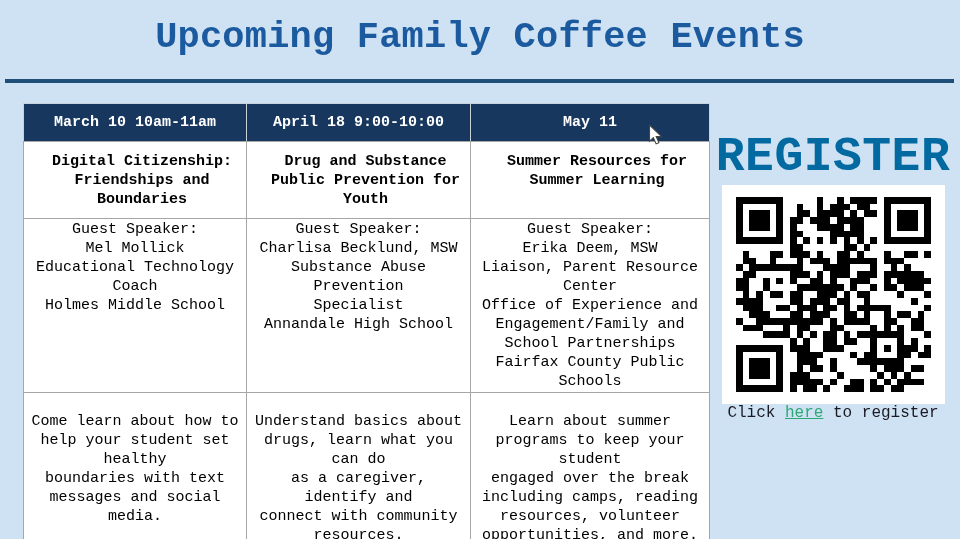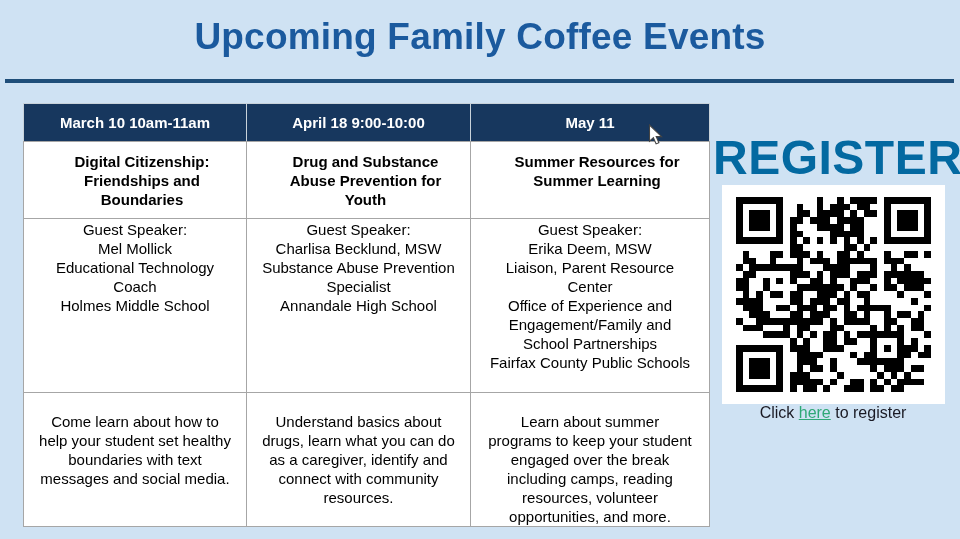--- a/index.html
+++ b/index.html
@@ -2,21 +2,21 @@
 <html><head>
 <meta charset="utf-8">
 <style>
   * { margin: 0; padding: 0; box-sizing: border-box; }
   html, body { width: 960px; height: 539px; overflow: hidden; }
   body {
     font-family: "Liberation Sans", sans-serif;
     background: #cfe2f3;
     position: relative;
   }
-  .slide { position: absolute; inset: 0; background: #cfe2f3; }
+  .slide { position: absolute; inset: 0; background: #cfe2f3; font-family: Liberation Mono, monospace; }
 
   
   .page-title {
     position: absolute;
     top: 16px; left: 0; right: 0;
     text-align: center;
     font-size: 37px;
     font-weight: 700;
     color: #1b5a9e;
     letter-spacing: 0.2px;
@@ -121,21 +121,21 @@
       <tr class="row-header">
         <th>March 10 10am-11am</th>
         <th>April 18 9:00-10:00</th>
         <th>May 11</th>
       </tr>
       <tr class="row-title">
         <td>Digital Citizenship:
 Friendships and
 Boundaries</td>
         <td>Drug and Substance
-Abuse Prevention for
+Public Prevention for
 Youth</td>
         <td>Summer Resources for
 Summer Learning</td>
       </tr>
       <tr class="row-speaker">
         <td>Guest Speaker:
 Mel Mollick
 Educational Technology
 Coach
 Holmes Middle School</td>

